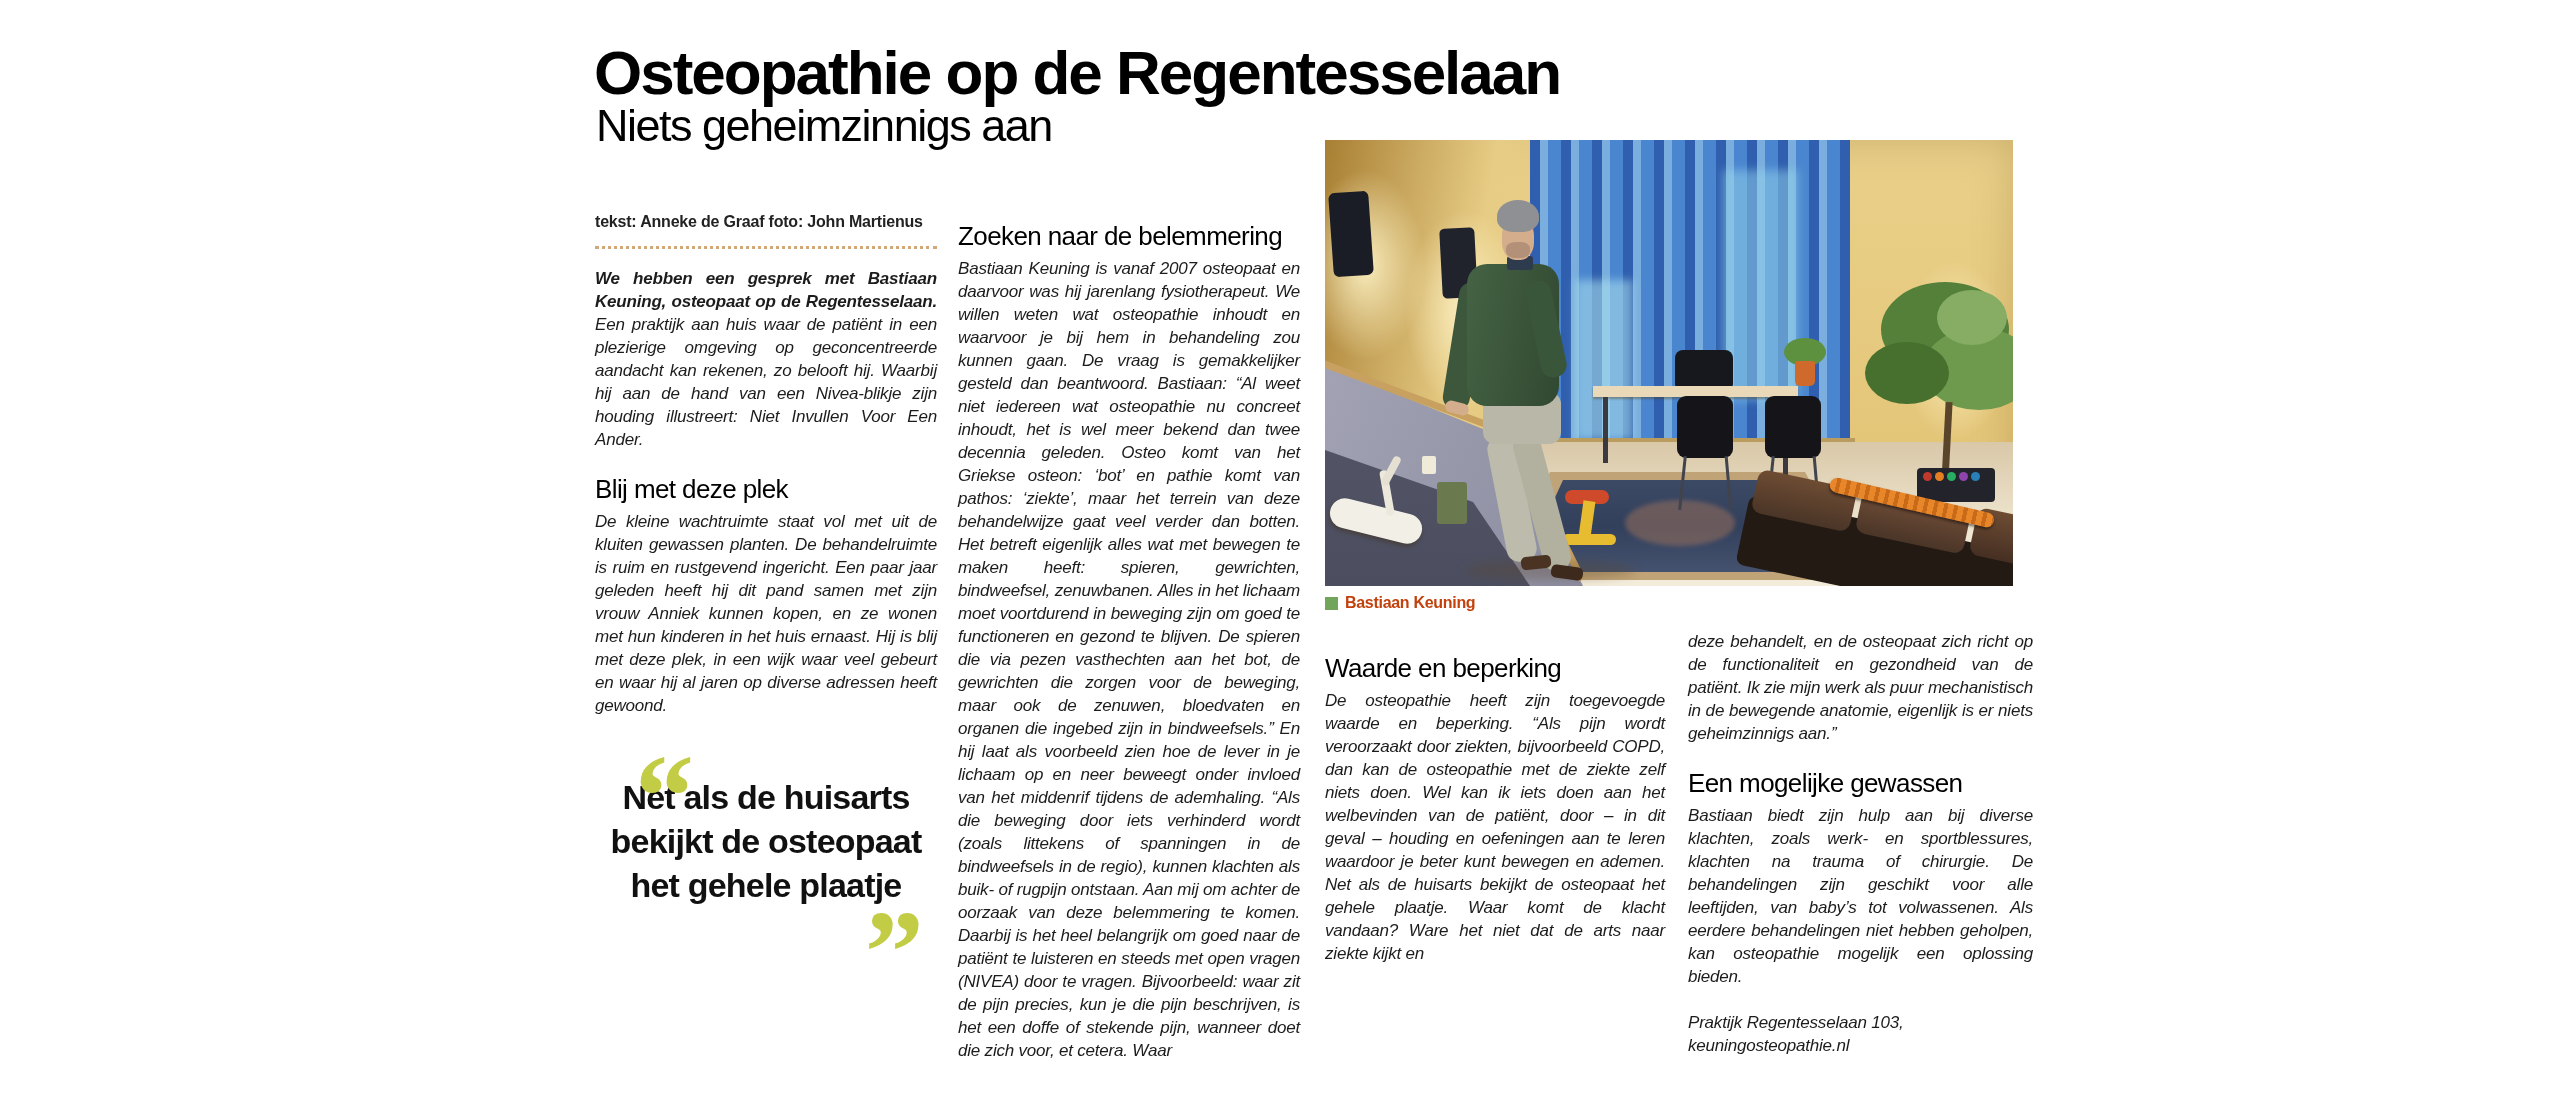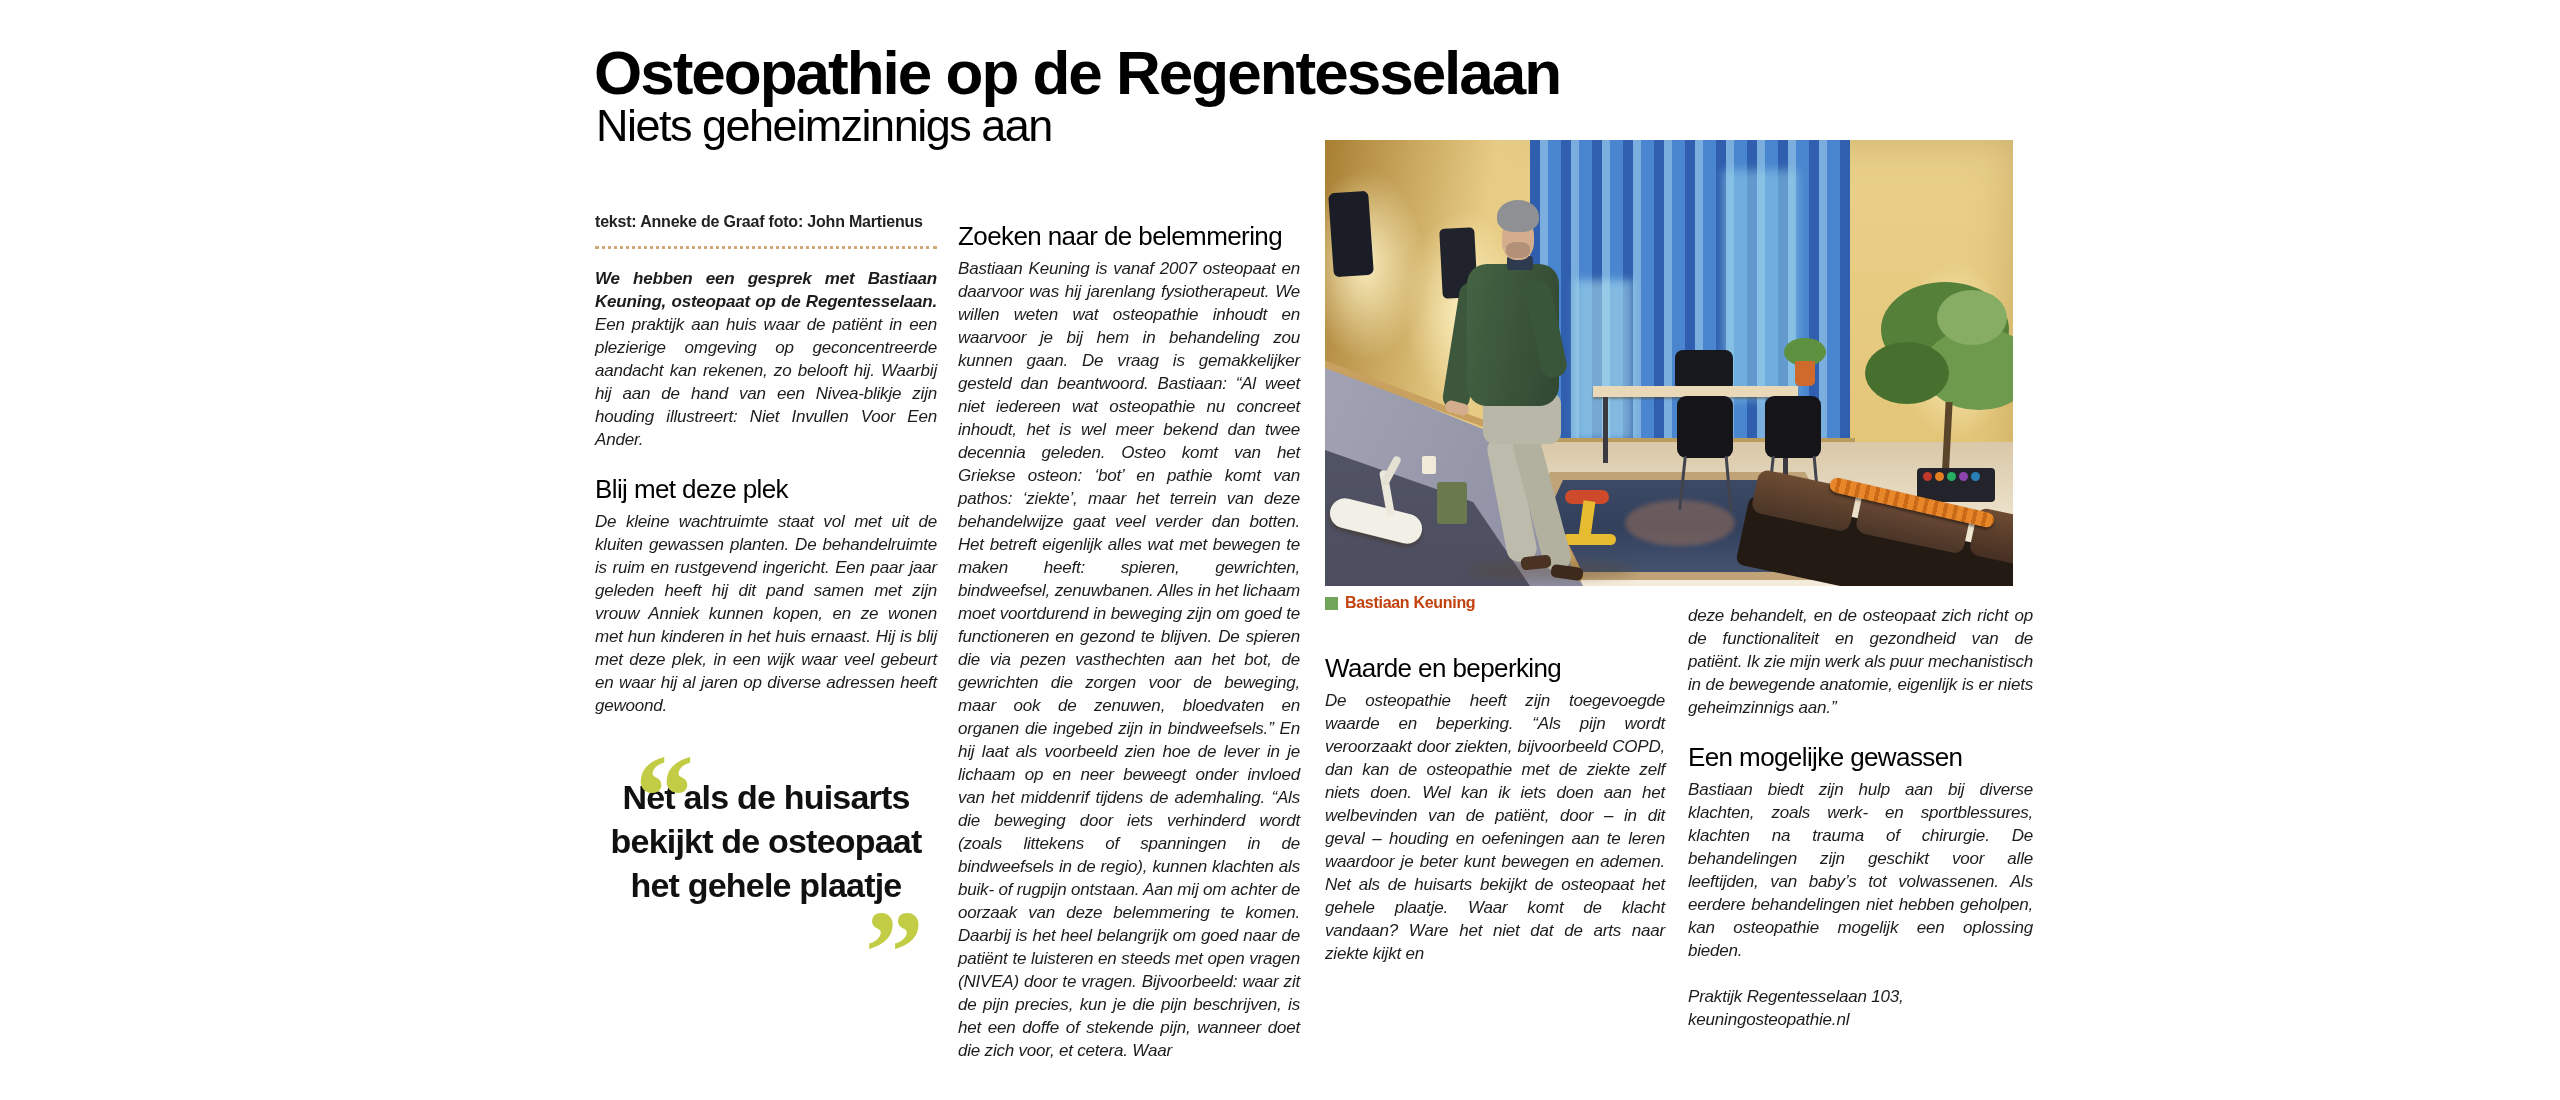--- a/index.html
+++ b/index.html
@@ -12,21 +12,21 @@
   .subtitle{position:absolute;left:596px;top:100px;width:900px;
          font-size:45px;font-weight:400;letter-spacing:-1.5px;color:#000;}
 
   
   .col{position:absolute;font-size:17px;line-height:23px;letter-spacing:-0.2px;
        text-align:justify;color:#1c1c1c;}
   .col p{margin:0;font-style:italic;}
   #col1{left:595px;top:210px;width:342px;}
   #col2{left:958px;top:222px;width:342px;}
   #col3{left:1325px;top:630px;width:340px;}
-  #col4{left:1688px;top:604px;width:345px;}
+  #col4{left:1688px;top:630px;width:345px;}
 
   .byline{font-size:16px;font-weight:bold;letter-spacing:-0.2px;text-align:left;color:#222;}
   .separator{border:0;border-top:3px dotted #d2a878;margin:13px 0 18px 0;}
   .lead b{font-weight:bold;}
   h2.sec{font-size:26px;font-weight:normal;letter-spacing:-0.6px;color:#000;
          margin:24px 0 6px 0;text-align:left;line-height:1.1;}
   h2.first{margin-top:0;}
   .contact{margin-top:23px !important;text-align:left;}
 
   

